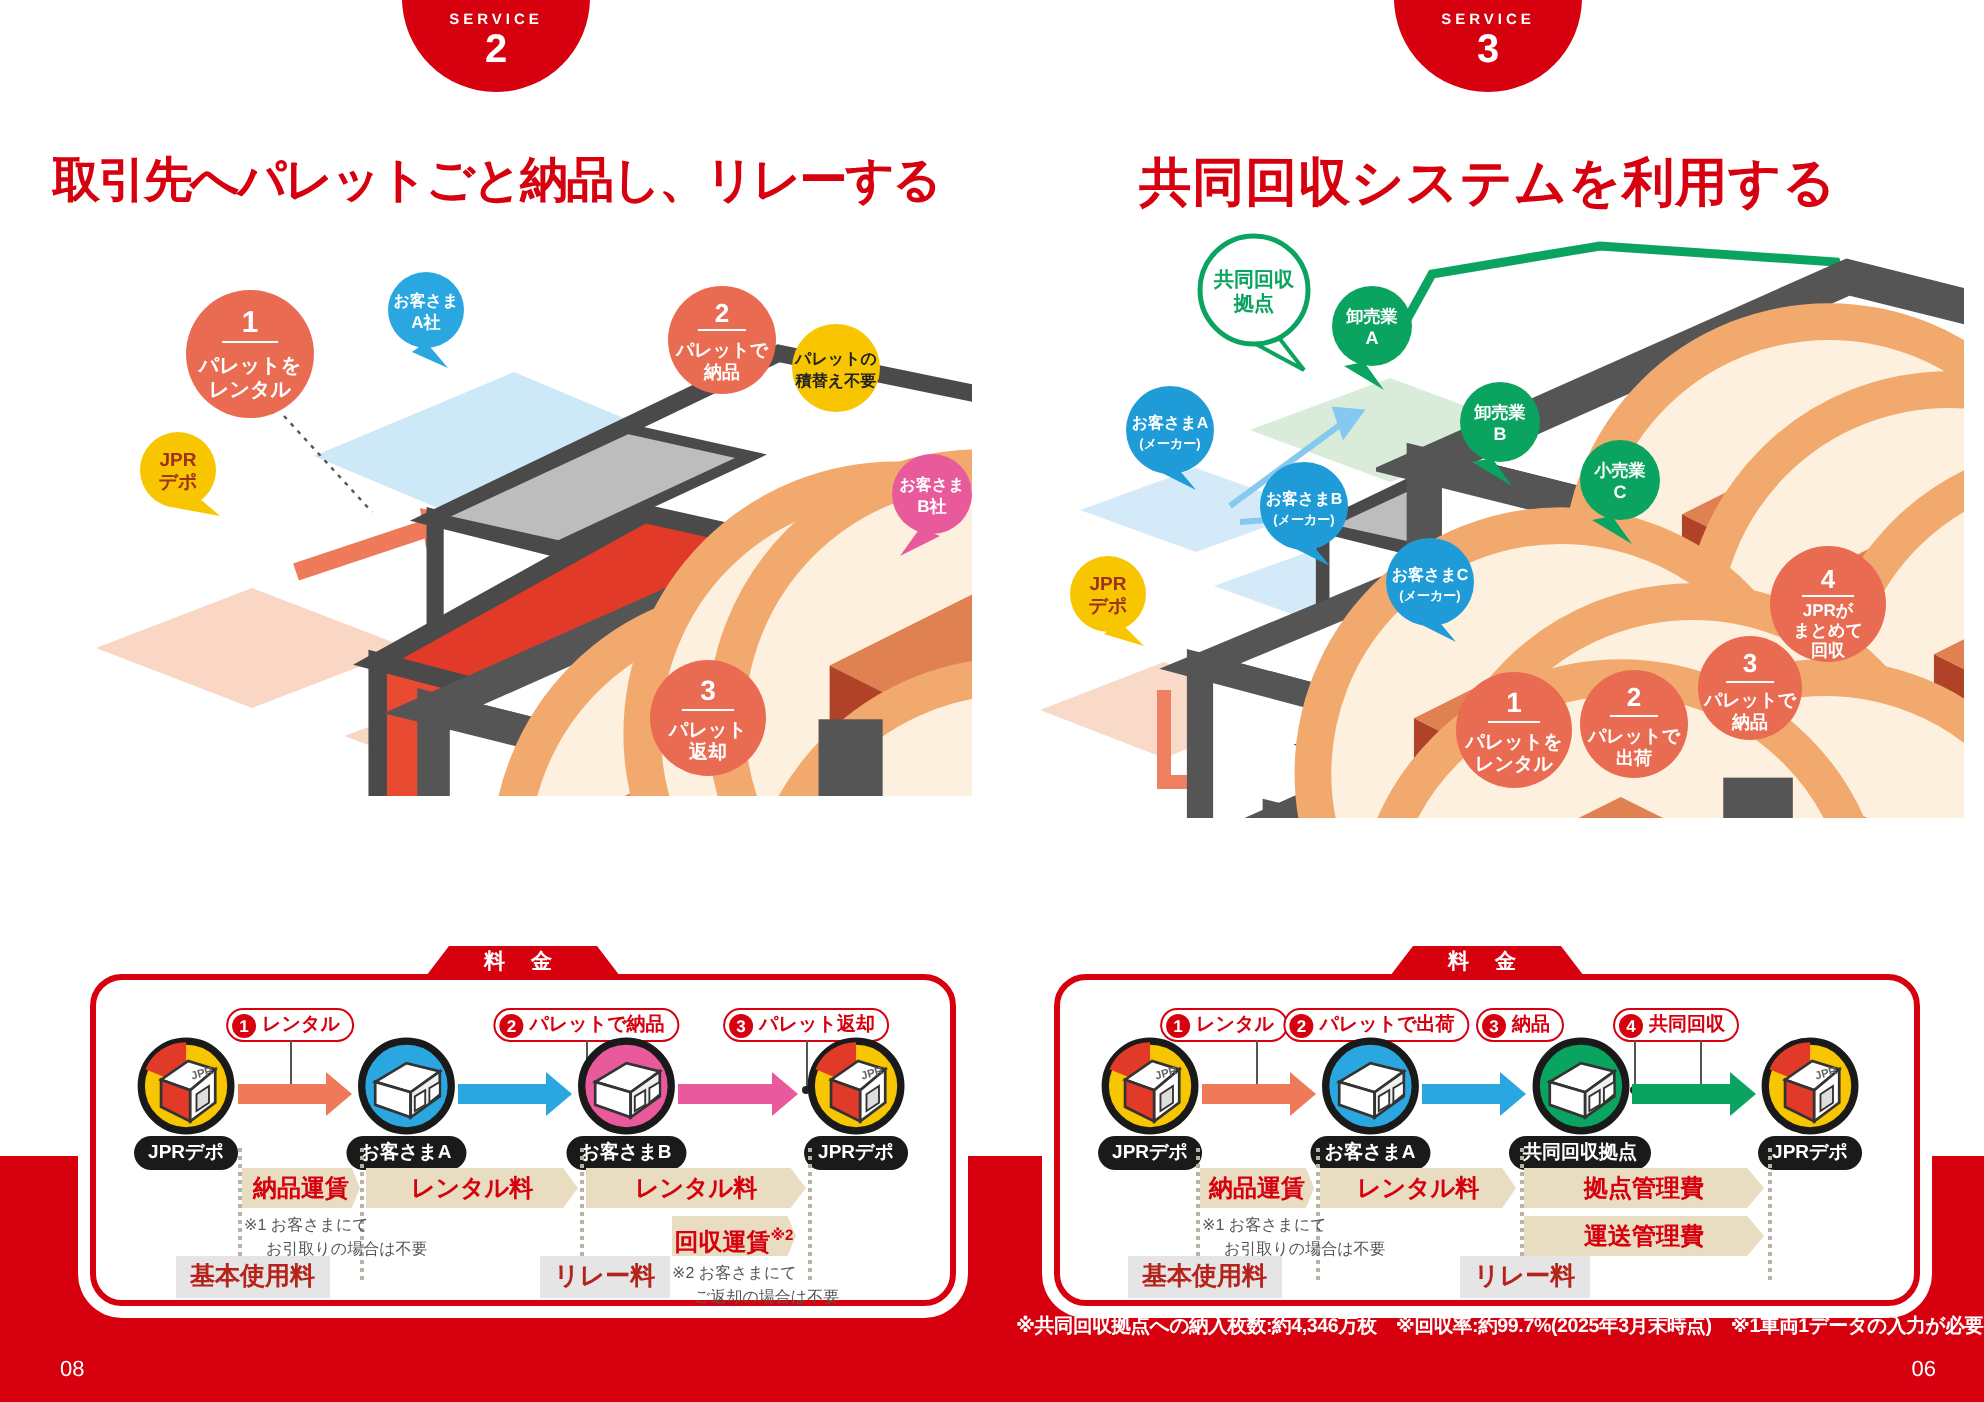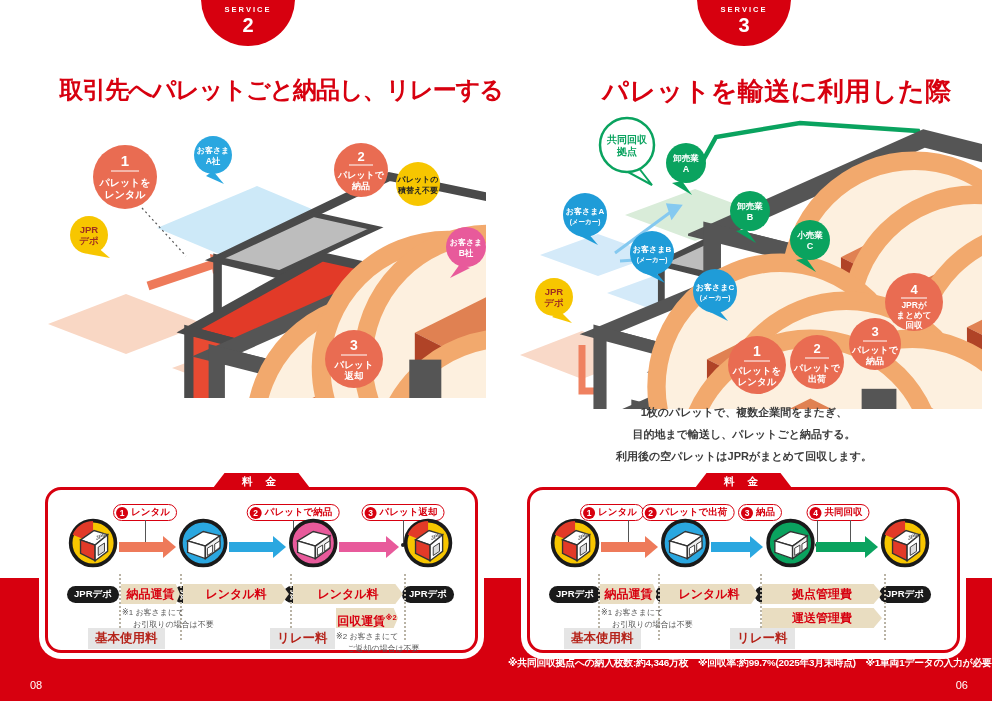--- a/index.html
+++ b/index.html
@@ -10,40 +10,40 @@
 
   .redband{position:absolute;left:0;top:578px;width:992px;height:123px;background:#d7000f;z-index:1;}
 
   .badge{position:absolute;left:201px;top:-48px;width:94px;height:94px;border-radius:50%;
          background:#d7000f;color:#fff;display:flex;flex-direction:column;align-items:center;
          justify-content:flex-end;box-sizing:border-box;padding-bottom:9px;z-index:2;}
   .badge .svc{font-size:7.5px;font-weight:bold;letter-spacing:2px;margin-top:11px;}
   .badge .num{font-size:20px;font-weight:bold;line-height:1.15;}
 
   .headline{position:absolute;top:74px;left:0;width:100%;text-align:center;color:#d7000f;
-            font-weight:900;z-index:2;margin-left:33px;}
+            font-weight:900;z-index:2;}
   #half-left .headline{font-size:24px;letter-spacing:-1px;}
   #half-right .headline{font-size:26px;letter-spacing:0.5px;}
 
   .ill{position:absolute;z-index:2;}
 
   .desc{position:absolute;left:0;width:100%;text-align:center;color:#3c3c3c;font-weight:bold;z-index:2;}
   #half-left .desc{top:395px;font-size:10.3px;line-height:22px;}
   #half-right .desc{top:401px;font-size:11px;line-height:22px;}
 
   .fee-box{position:absolute;top:487px;width:427px;height:160px;background:#fff;
            border:3px solid #d7000f;border-radius:16px;box-shadow:0 0 0 6px #fff;z-index:3;}
   #half-left .fee-box{left:45px;} #half-right .fee-box{left:31px;}
   .fee-tab{position:absolute;top:-17px;left:50%;transform:translateX(-50%);width:100px;height:17px;
            background:#d7000f;clip-path:polygon(13% 0,87% 0,100% 100%,0 100%);color:#fff;
            font-size:10.5px;font-weight:bold;letter-spacing:5px;text-align:center;line-height:17px;}
   .node{position:absolute;top:28px;transform:translateX(-50%);display:flex;flex-direction:column;
         align-items:center;width:max-content;}
   .node-ic{width:50px;height:50px;display:block;}
-  .node-pill{margin-top:18px;background:#1a1a1a;color:#fff;font-size:9.5px;font-weight:bold;
+  .node-pill{margin-top:0;background:#1a1a1a;color:#fff;font-size:9.5px;font-weight:bold;
              padding:2px 7px;border-radius:9px;white-space:nowrap;}
   .step-tag{position:absolute;top:14px;transform:translateX(-50%);display:flex;align-items:center;
             gap:3px;background:#fff;border:1.6px solid #d7000f;border-radius:9px;height:15px;
             padding:0 6px 0 2px;white-space:nowrap;}
   .step-num{width:12px;height:12px;border-radius:50%;background:#d7000f;color:#fff;font-size:8.5px;
             font-weight:bold;display:flex;align-items:center;justify-content:center;}
   .step-lab{color:#d7000f;font-size:9.5px;font-weight:bold;}
   .leader{position:absolute;width:1px;background:#555;}
   .ldot{position:absolute;width:4px;height:4px;border-radius:50%;background:#222;}
   .abar{position:absolute;top:52px;height:10px;}
@@ -311,21 +311,21 @@
   </div>
 
   <div class="page-num" style="left:30px;top:679px">08</div>
 </div>
 
 <div class="half" id="half-right">
   <div class="badge">
     <span class="svc">SERVICE</span>
     <span class="num">3</span>
   </div>
-  <div class="headline">パレットを輸送に利用した際</div>
+  <div class="headline">共同回収システムを利用する</div>
 
   <svg class="ill" style="left:14px;top:103px" width="472" height="306" viewBox="0 0 472 306">
 
     <polygon points="185,86 255,112 185,138 115,112" fill="#d9ecd9"></polygon>
     <polygon points="250,134 315,158 250,182 185,158" fill="#d9ecd9"></polygon>
     <polygon points="320,166 385,190 320,214 255,190" fill="#d9ecd9"></polygon>
     <polygon points="330,74 388,97 330,120 272,97" fill="#f9d9c8"></polygon>
     <polygon points="88,131 146,152 88,173 30,152" fill="#d4eaf9"></polygon>
     <polygon points="155,169 213,190 155,211 97,190" fill="#d4eaf9"></polygon>
     <polygon points="222,207 280,228 222,249 164,228" fill="#d4eaf9"></polygon>
@@ -456,25 +456,20 @@
     <g>
       <circle cx="404" cy="199" r="29" fill="#e96c52"></circle>
       <text x="404" y="191" text-anchor="middle" font-size="13" font-weight="bold" fill="#fff">4</text>
       <line x1="391" y1="195" x2="417" y2="195" stroke="#fff" stroke-width="1"></line>
       <text x="404" y="205" text-anchor="middle" font-size="8.5" font-weight="bold" fill="#fff">JPRが</text>
       <text x="404" y="215" text-anchor="middle" font-size="8.5" font-weight="bold" fill="#fff">まとめて</text>
       <text x="404" y="225" text-anchor="middle" font-size="8.5" font-weight="bold" fill="#fff">回収</text>
     </g>
   </svg>
 
-  <div class="desc">
-    <div>1枚のパレットで、複数企業間をまたぎ、</div>
-    <div>目的地まで輸送し、パレットごと納品する。</div>
-    <div>利用後の空パレットはJPRがまとめて回収します。</div>
-  </div>
 
   <div class="fee-box">
     <div class="fee-tab">料 金</div>
 
     <div class="step-tag" style="left:82px">
       <span class="step-num">1</span>
       <span class="step-lab">レンタル</span>
     </div>
     <div class="step-tag" style="left:158px">
       <span class="step-num">2</span>

